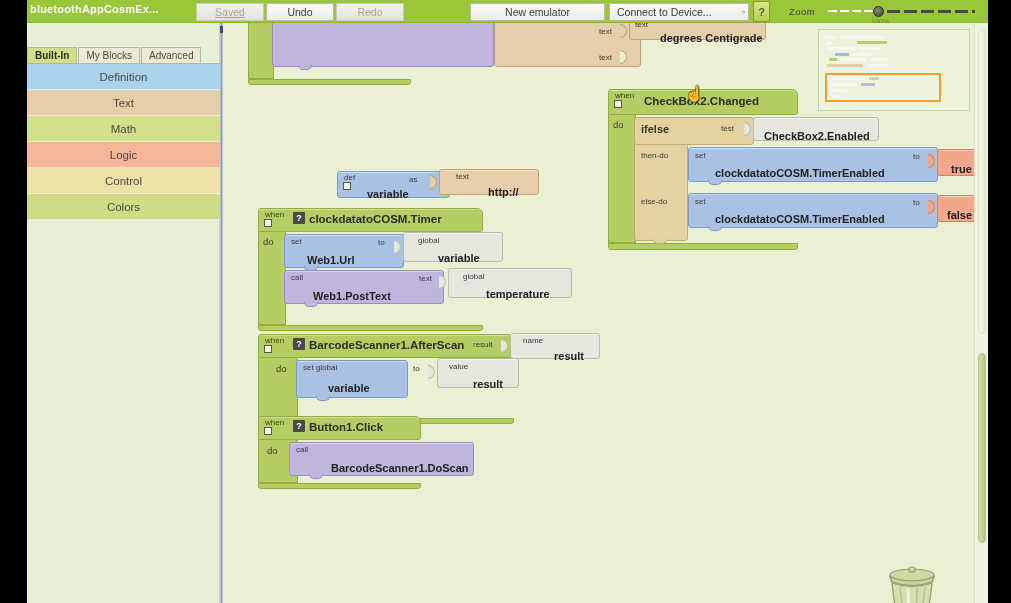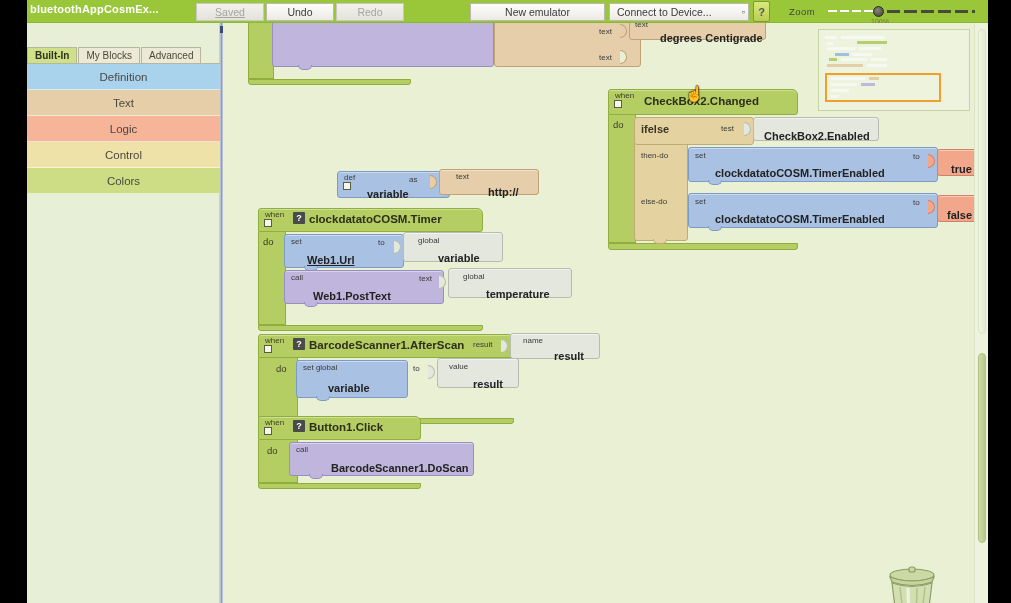--- a/index.html
+++ b/index.html
@@ -265,20 +265,21 @@
     <div class="palette-tabs">
       <div class="ptab active">Built-In</div>
       <div class="ptab">My Blocks</div>
       <div class="ptab">Advanced</div>
     </div>
     <div class="ptab-underline"></div>
 
     <div class="cat-list">
       <div class="cat" style="background:#a9d2ed">Definition</div>
       <div class="cat" style="background:#e6cfa8">Text</div>
+      <div class="cat" style="background:#d3e08c">Math</div>
       <div class="cat" style="background:#f6b499">Logic</div>
       <div class="cat" style="background:#eee2a8">Control</div>
       <div class="cat" style="background:#cddd85">Colors</div>
     </div>
   </div>
 
   <div class="splitter"></div>
   <div class="splitter-arrow"></div>
 
   <div class="canvas">
@@ -386,21 +387,21 @@
       <div class="mutator" style="left:41px; top:196px;"></div>
       <div class="qmark" style="left:70px; top:189px;">?</div>
       <div class="lbl ev-title" style="left:86px; top:190px;">clockdatatoCOSM.Timer</div>
 
       <div class="ev-body" style="left:35px; top:209px; width:28px; height:93px;"></div>
       <div class="lbl ev-do" style="left:40px; top:213px;">do</div>
       <div class="ev-foot" style="left:35px; top:302px; width:225px; height:6px;"></div>
 
       <div class="b-blue" style="left:61px; top:211px; width:120px; height:34px;"></div>
       <div class="lbl t-small" style="left:68px; top:214px;">set</div>
-      <div class="lbl t-main" style="left:84px; top:223px;text-decoration:underline;">Web1.Url</div>
+      <div class="lbl t-main" style="left:84px; top:223px;">Web1.Url</div>
       <div class="lbl t-small" style="left:155px; top:215px;">to</div>
       <div class="socket" style="left:171px; top:217px; background:#e4e7de; border-color:#b7bcae;"></div>
       <div class="b-grey" style="left:180px; top:209px; width:100px; height:30px;"></div>
       <div class="lbl t-small" style="left:195px; top:213px;">global</div>
       <div class="lbl t-main" style="left:215px; top:221px;">variable</div>
       <div class="notch-bottom" style="left:81px; top:243px; background:#a9c2e3; border:1px solid #7d9cc4; border-top:none;"></div>
 
       <div class="b-purple" style="left:61px; top:247px; width:160px; height:34px;"></div>
       <div class="lbl t-small" style="left:68px; top:250px;">call</div>
       <div class="lbl t-main" style="left:90px; top:259px;">Web1.PostText</div>

